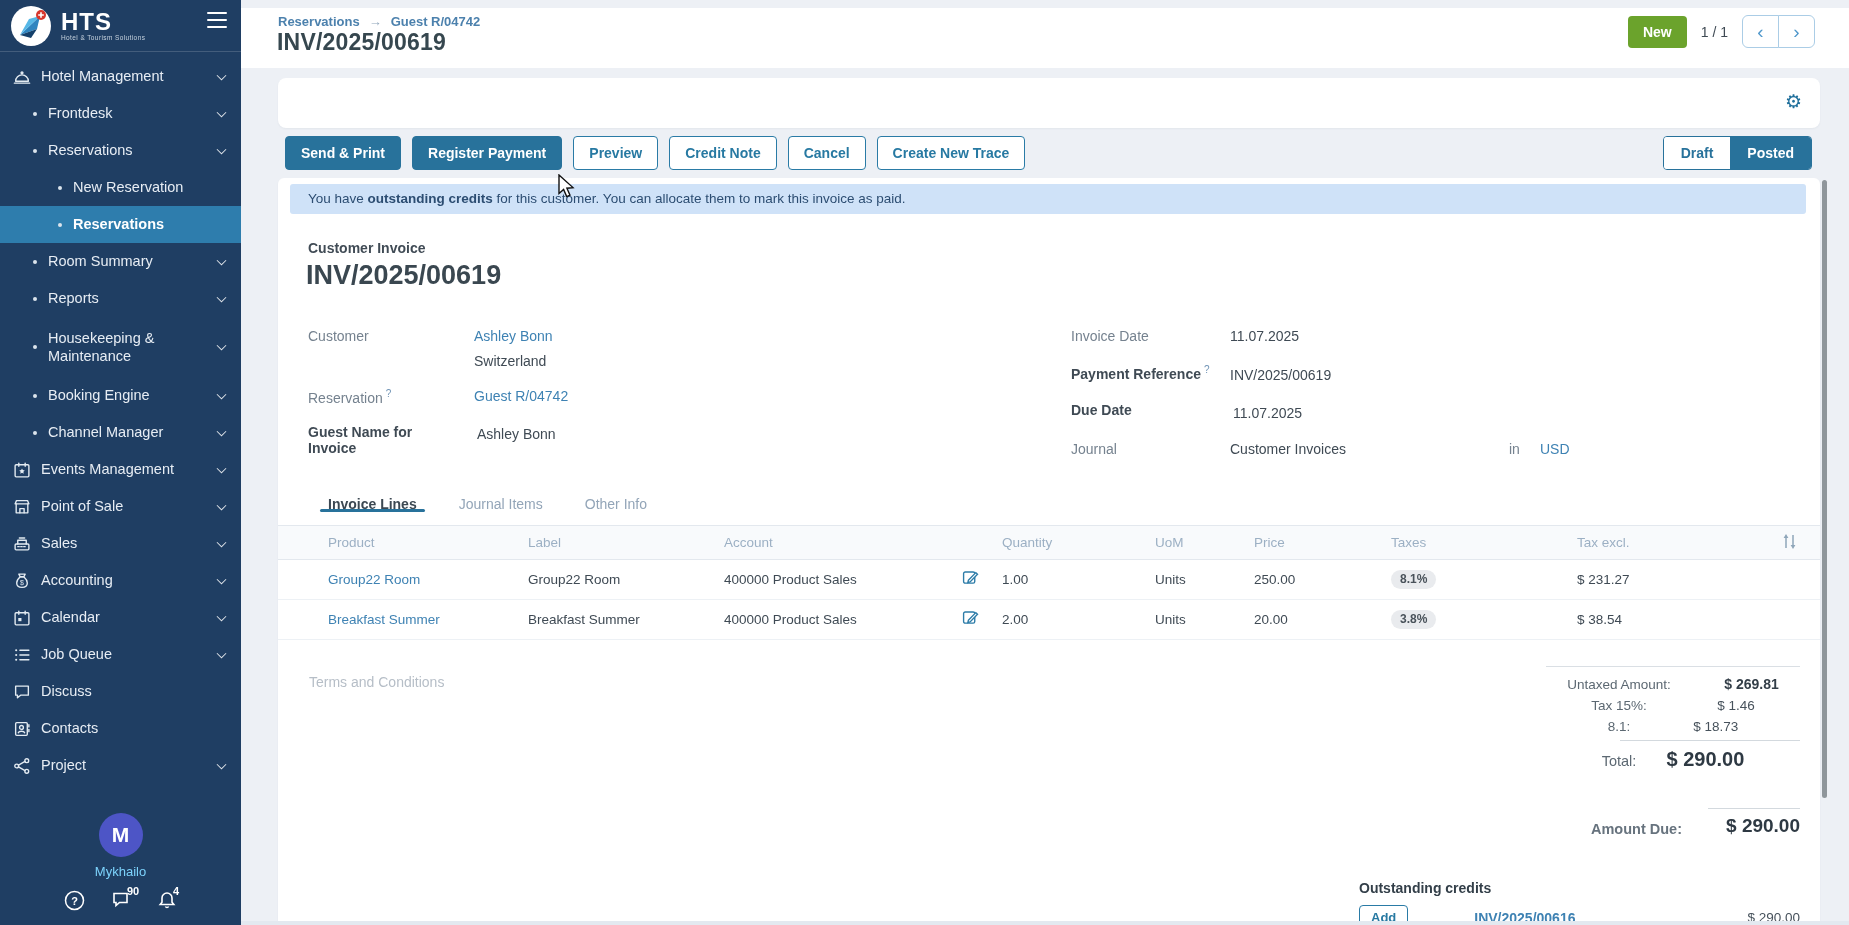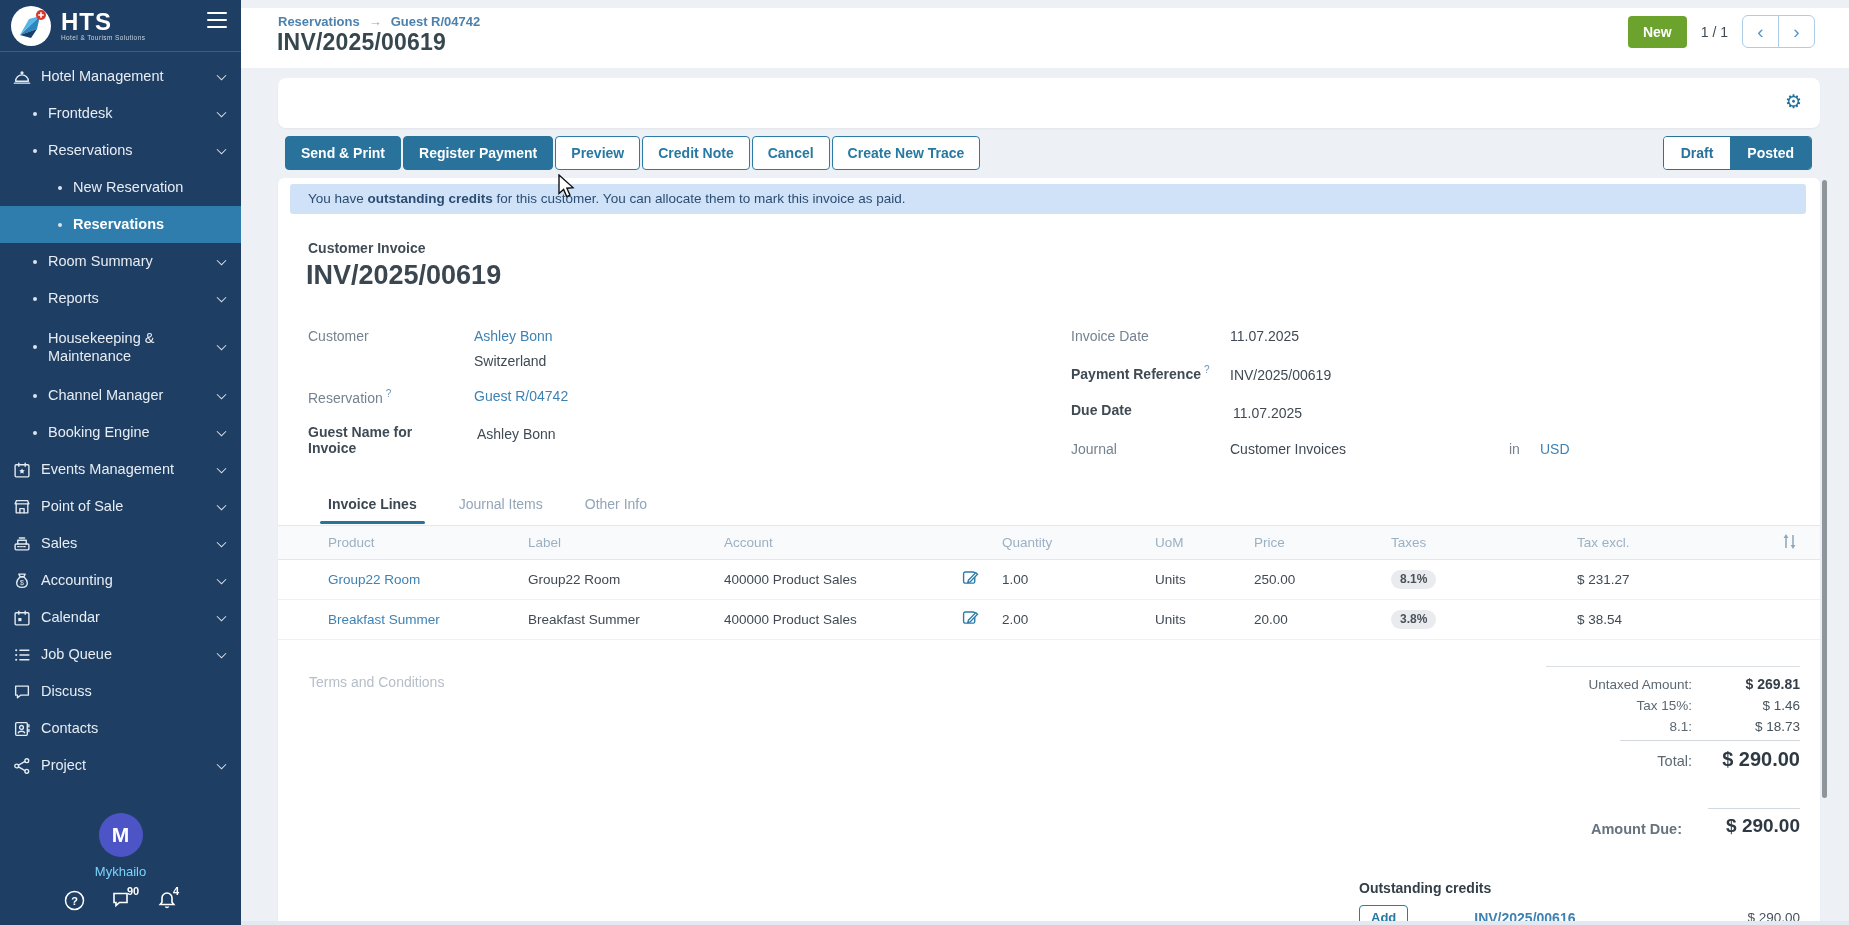--- a/index.html
+++ b/index.html
@@ -53,21 +53,21 @@
   .pager-group { display:flex; }
   .pgbtn { width:37px; height:33px; background:#fff; border:1px solid #abcde6; color:#4f97cb; font-size:19px; line-height:1; display:flex; align-items:center; justify-content:center; cursor:pointer; }
   .pgbtn.prev { border-radius:6px 0 0 6px; }
   .pgbtn.next { border-radius:0 6px 6px 0; margin-left:-1px; }
 
   .page { position:relative; height:865px; background:#edf0f5; }
 
   .gear-card { position:absolute; left:37px; top:10px; width:1542px; height:50px; background:#fff; border-radius:8px; box-shadow:0 1px 2px rgba(30,50,80,.05); }
   .gear-btn { position:absolute; right:18px; top:13px; font-size:19px; color:#1f6f9b; cursor:pointer; line-height:1.2; }
 
-  .actions-row { position:absolute; left:44px; top:68px; display:flex; gap:2px; }
+  .actions-row { position:absolute; left:44px; top:68px; display:flex; gap:11px; }
   .abtn { height:34px; padding:0 15px; font-size:14px; font-weight:700; font-family:"Liberation Sans",sans-serif; border-radius:4px; cursor:pointer; }
   .abtn.fill { background:#28729b; border:1px solid #28729b; color:#fff; }
   .abtn.line { background:#fff; border:1px solid #2a7ba6; color:#2779a2; }
   .statusbar { position:absolute; right:37px; top:68px; display:flex; height:34px; border:1px solid #28729b; border-radius:4px; overflow:hidden; }
   .status-seg { display:flex; align-items:center; padding:0 17px; font-size:14px; font-weight:700; cursor:pointer; }
   .status-seg.off { background:#fff; color:#28729b; }
   .status-seg.on { background:#28729b; color:#fff; }
 
   .form-card { position:absolute; left:37px; top:110px; width:1542px; height:743px; background:#fff; border-radius:6px 6px 0 0; box-shadow:0 1px 2px rgba(30,50,80,.05); overflow:hidden; }
 
@@ -77,41 +77,41 @@
   .doc-type { position:absolute; left:30px; top:62px; font-size:14px; font-weight:600; color:#404b55; }
   .doc-number { position:absolute; left:28px; top:82px; font-size:27px; font-weight:700; color:#3a4750; }
 
   .flabel { position:absolute; font-size:14px; color:#75828f; }
   .flabel.req { color:#3f4a54; font-weight:700; }
   .fval { position:absolute; font-size:14px; color:#3f4a54; }
   .flink { position:absolute; font-size:14px; color:#3e82b3; cursor:pointer; }
   .qmark { font-size:10px; color:#6f93b5; vertical-align:super; margin-left:3px; font-weight:400; }
 
   .tabs { position:absolute; left:50px; top:318px; display:flex; gap:42px; font-size:14px; }
-  .tab { color:#93a5b8; cursor:pointer; padding-bottom:12px; position:relative; }
+  .tab { color:#93a5b8; cursor:pointer; padding-bottom:0; position:relative; }
   .tab.active { color:#3c4852; font-weight:600; }
   .tab.active::after { content:""; position:absolute; left:-8px; right:-8px; bottom:0; height:3px; background:#28729b; border-radius:2px; }
   .tabs-divider { position:absolute; left:0; right:0; top:347px; border-bottom:1px solid #e3e8ee; }
 
   table.lines { position:absolute; left:0; top:348px; width:1542px; border-collapse:collapse; table-layout:fixed; font-size:13.5px; }
   table.lines th { height:33px; background:#f8fafc; border-bottom:1px solid #e3e8ee; color:#9cb0c4; font-size:13.5px; font-weight:500; text-align:left; }
   table.lines td { height:40px; border-bottom:1px solid #edf1f5; color:#3f4a54; }
   .cell-first { padding-left:50px; }
   .ra { text-align:left; }
   .uom-pad { padding-left:11px; }
   .sub-pad { padding-right:41px; }
   .plink { color:#3e82b3; cursor:pointer; }
   .pill { display:inline-block; background:#e9ebee; color:#49525a; font-size:12px; font-weight:700; border-radius:10px; padding:2.5px 9px; margin-left:14px; }
   .edit-ic { cursor:pointer; display:inline-block; }
   .optcols { position:absolute; right:22px; top:356px; cursor:pointer; }
 
   .terms { position:absolute; left:31px; top:496px; font-size:14px; color:#b6bec7; cursor:text; }
 
   .totals { position:absolute; right:20px; top:488px; width:254px; border-top:1px solid #dadfe4; padding-top:9px; }
-  .trow { display:flex; justify-content:flex-end; align-items:baseline; gap:16px; margin-bottom:6px; }
+  .trow { display:flex; justify-content:center; align-items:baseline; gap:16px; margin-bottom:6px; }
   .tlab { font-size:13.5px; color:#5c6872; }
   .tvalue { min-width:92px; text-align:right; font-size:13.5px; color:#47525c; }
   .tvalue.strong { font-weight:700; color:#333e48; font-size:14px; }
   .tdivider { width:180px; height:1px; background:#d3d9de; margin:3px 0 7px auto; }
   .trow.total .tlab { font-size:14.5px; }
   .trow.total .tvalue { font-size:20px; font-weight:700; color:#2e3943; }
 
   .amount-due { position:absolute; right:20px; top:630px; display:flex; align-items:flex-end; gap:26px; }
   .ad-label { font-size:14.5px; font-weight:600; color:#67737e; margin-top:8px; }
   .ad-value { border-top:1px solid #d3d9de; padding-top:6px; min-width:92px; text-align:right; font-size:19px; font-weight:700; color:#2e3943; }
@@ -193,26 +193,26 @@
       <span class="mlabel">Reports</span>
       <span class="chev"></span>
     </div>
     <div class="mi d1 tall">
       <span class="bullet"></span>
       <span class="mlabel">Housekeeping &amp; Maintenance</span>
       <span class="chev"></span>
     </div>
     <div class="mi d1">
       <span class="bullet"></span>
+      <span class="mlabel">Booking Engine</span>
+      <span class="chev"></span>
+    </div>
+    <div class="mi d1">
+      <span class="bullet"></span>
       <span class="mlabel">Channel Manager</span>
-      <span class="chev"></span>
-    </div>
-    <div class="mi d1">
-      <span class="bullet"></span>
-      <span class="mlabel">Booking Engine</span>
       <span class="chev"></span>
     </div>
     <div class="mi d0">
       <span class="mico">
           <svg class="sico" width="18" height="18" viewBox="0 0 17 17">
             <rect x="2" y="3.5" width="13" height="11.5" rx="1"></rect>
             <line x1="5.5" y1="2" x2="5.5" y2="5"></line>
             <line x1="11.5" y1="2" x2="11.5" y2="5"></line>
             <path d="M8.5 7l.8 1.6 1.8.3-1.3 1.3.3 1.8-1.6-.8-1.6.8.3-1.8-1.3-1.3 1.8-.3z" fill="#e3ebf2" stroke="none"></path>
           </svg>

